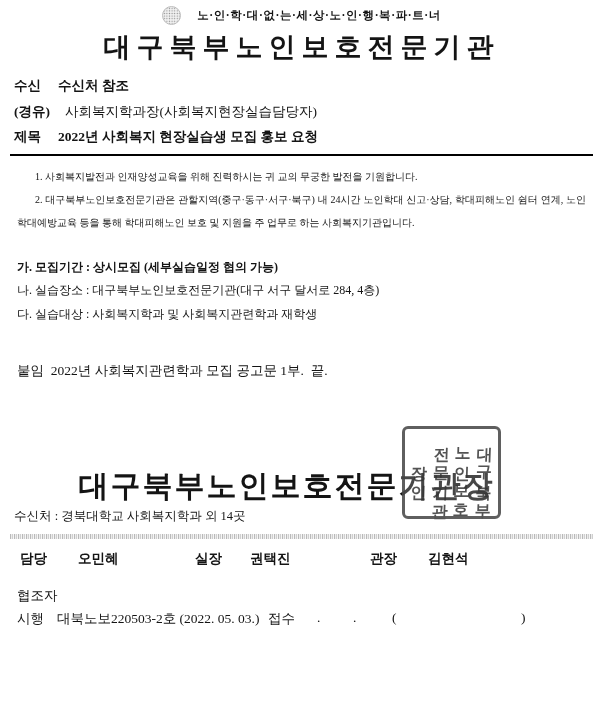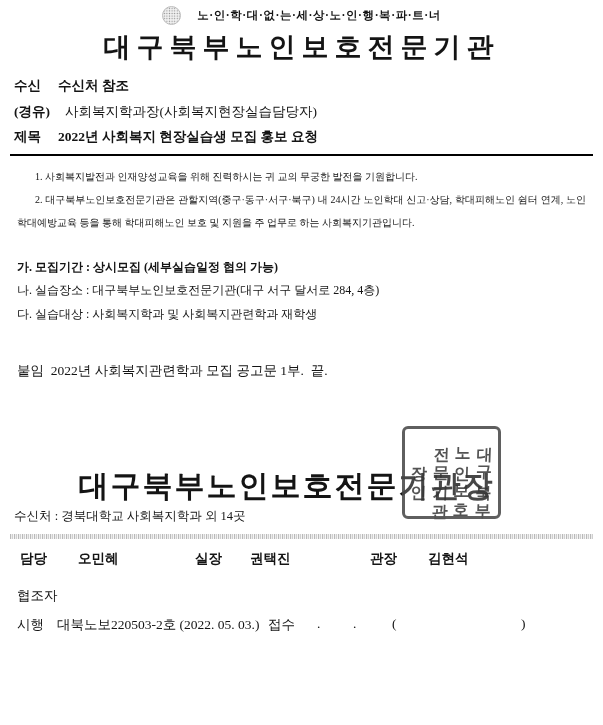--- a/index.html
+++ b/index.html
@@ -50,21 +50,21 @@
   .divider {
     margin:9px 10px 0; height:5px;
     background:repeating-linear-gradient(90deg,#b9b9b9 0 1px,#ececec 1px 2px,#cfcfcf 2px 3px,#f6f6f6 3px 4px);
   }
   
   .footer { font-size:13.5px; }
   .f-row { position:relative; height:16px; }
   .f-row span { position:absolute; top:0; white-space:pre; }
   .r-people { margin-top:11px; font-weight:bold; }
   .r-coop { margin-top:21px;padding-left:33px; }
-  .r-exec { margin-top:13px; }
+  .r-exec { margin-top:7px; }
   .p1 { left:20px; } .p2 { left:78px; } .p3 { left:180px;margin-left:15px; }
   .p4 { left:250px; } .p5 { left:370px; } .p6 { left:428px; }
   .c1 { left:17px; }
   .e1 { left:17px; } .e2 { left:57px; } .e3 { left:268px; }
   .e4 { left:317px; } .e5 { left:353px; } .e6 { left:392px; } .e7 { left:521px; }
 </style>
 </head>
 <body>
 
 <div class="page">

